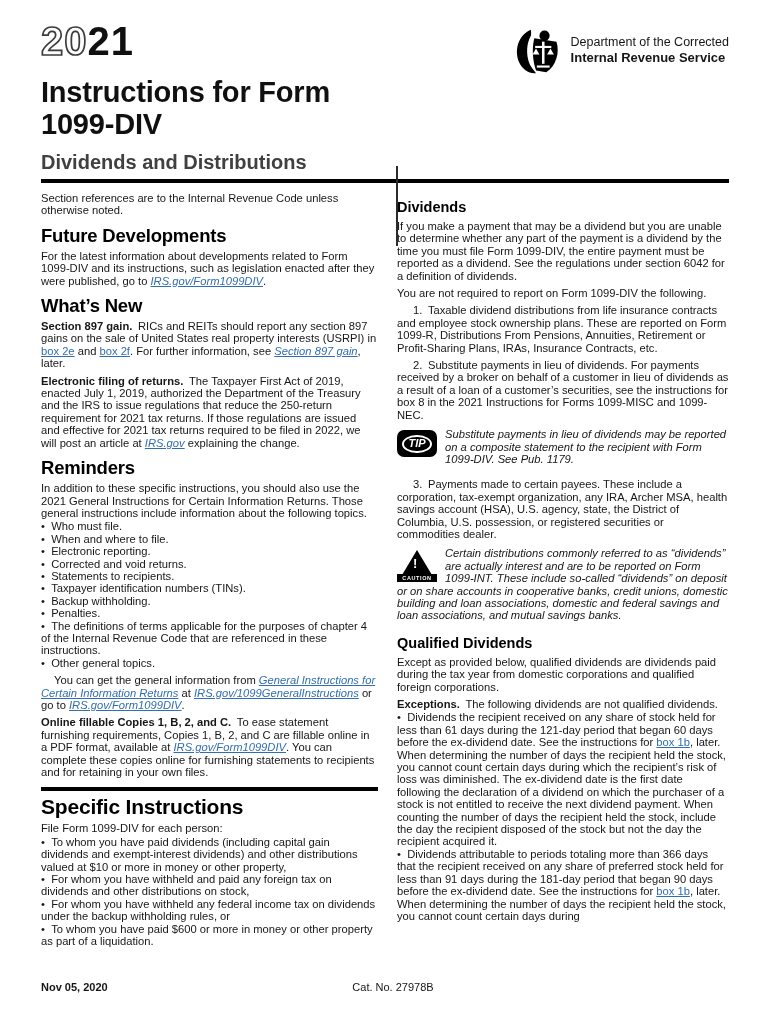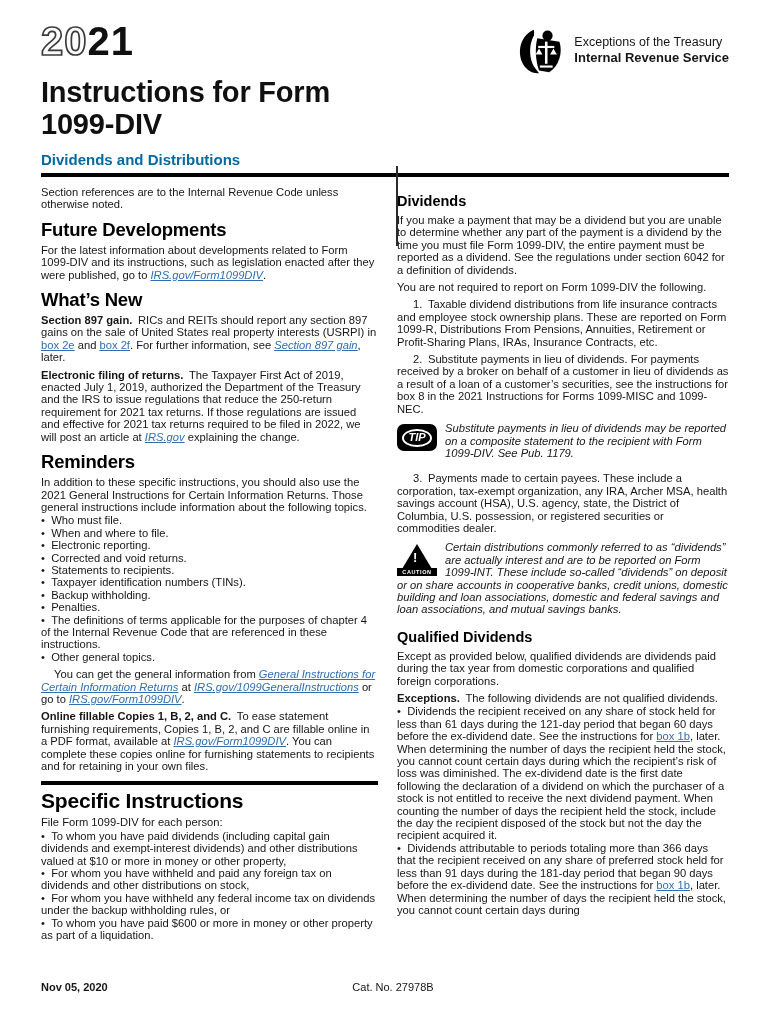--- a/index.html
+++ b/index.html
@@ -18,21 +18,21 @@
   .header { display:flex; justify-content:space-between; align-items:flex-start; }
   .year { font-size:40px; font-weight:bold; line-height:42px; letter-spacing:1px; }
   .year-outline { color:#fdfdfd; -webkit-text-stroke:1.7px #3c3c3c; text-shadow:0 0 1px #777; }
   .year-bold { color:#101010; }
   .doc-title { margin:14px 0 0 0; font-size:29px; line-height:32px; font-weight:bold; color:#101010; letter-spacing:-0.2px; }
   .header-right { display:flex; gap:9px; margin-top:8px; align-items:flex-start; }
   .irs-logo { flex:0 0 auto; }
   .agency { font-size:12.5px; line-height:15px; margin-top:7px; }
   .agency .svc { font-weight:bold; font-size:13px; }
 
-  .subtitle { margin-top:11px; font-size:15px; font-weight:bold; color:#0369a1; }
+  .subtitle { margin-top:11px; font-size:20px; font-weight:bold; color:#404040; }
   .rule-main { height:4px; background:#000; margin-top:5px; }
   .col-divider { position:absolute; left:396px; top:166px; width:2px; height:80px; background:#2b2b2b; }
 
   
   .columns { display:flex; gap:19px; margin-top:9px; }
   .col { font-size:11.2px; line-height:12.4px; }
   .col-left  { width:337px; }
   .col-right { width:332px; }
   .col p { margin:0 0 5px 0; }
   .col p.tight { margin-bottom:1px; }
@@ -107,21 +107,21 @@
           <path d="M26 6 C20 14 18 26 21 38 C23 45 27 50 31 51 C28 43 27 33 29 23 C30 16 30 10 26 6 Z" fill="#fff"></path>
           <circle cx="40" cy="9" r="6" fill="#000"></circle>
           <path d="M28 12 L54 16 C58 28 54 44 42 52 L30 50 C26 38 25 24 28 12 Z" fill="#000"></path>
           <rect x="37" y="16" width="3" height="26" fill="#fff"></rect>
           <rect x="29" y="21" width="19" height="2.5" fill="#fff"></rect>
           <path d="M30 24 L34 31 L26 31 Z" fill="#fff"></path>
           <path d="M47 24 L51 31 L43 31 Z" fill="#fff"></path>
           <rect x="31" y="44" width="15" height="2.5" fill="#fff"></rect>
         </svg>
         <div class="agency">
-          <div>Exceptions of the Treasury</div>
+          <div>Department of the Corrected</div>
           <div class="svc">Internal Revenue Service</div>
         </div>
       </div>
     </div>
 
     <div class="subtitle">Dividends and Distributions</div>
     <div class="rule-main"></div>
 
     <div class="columns">
 

